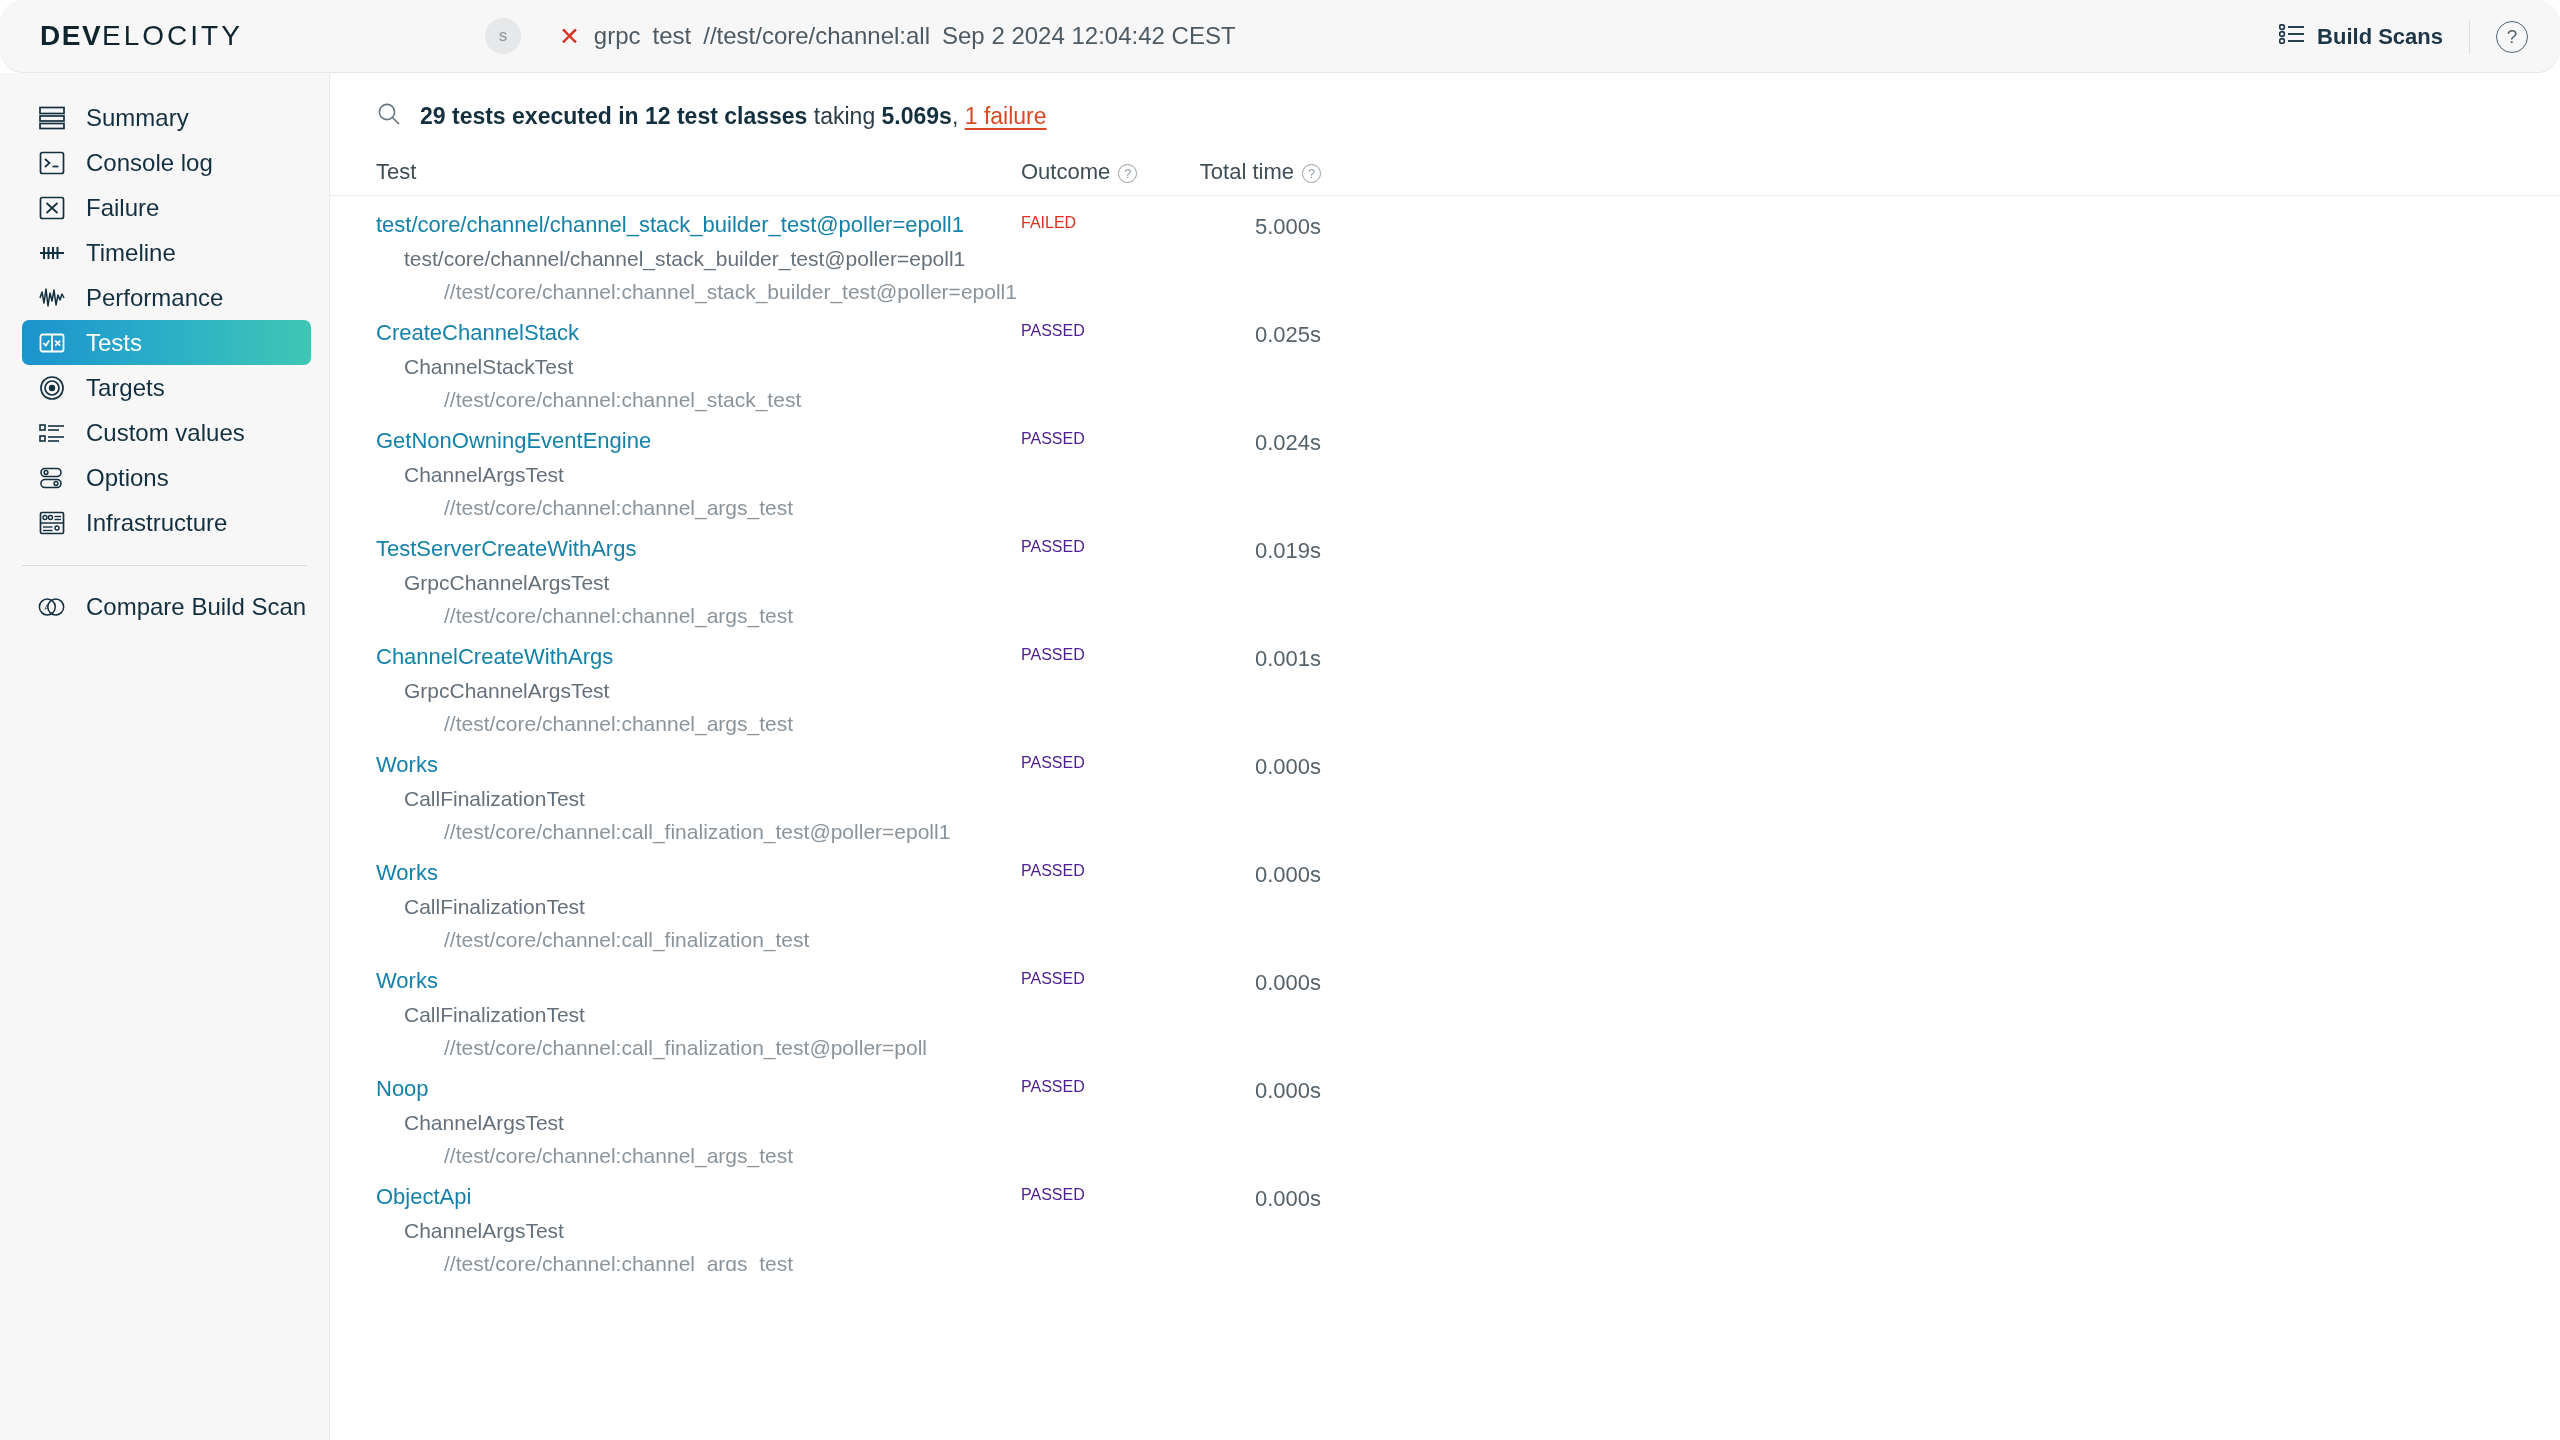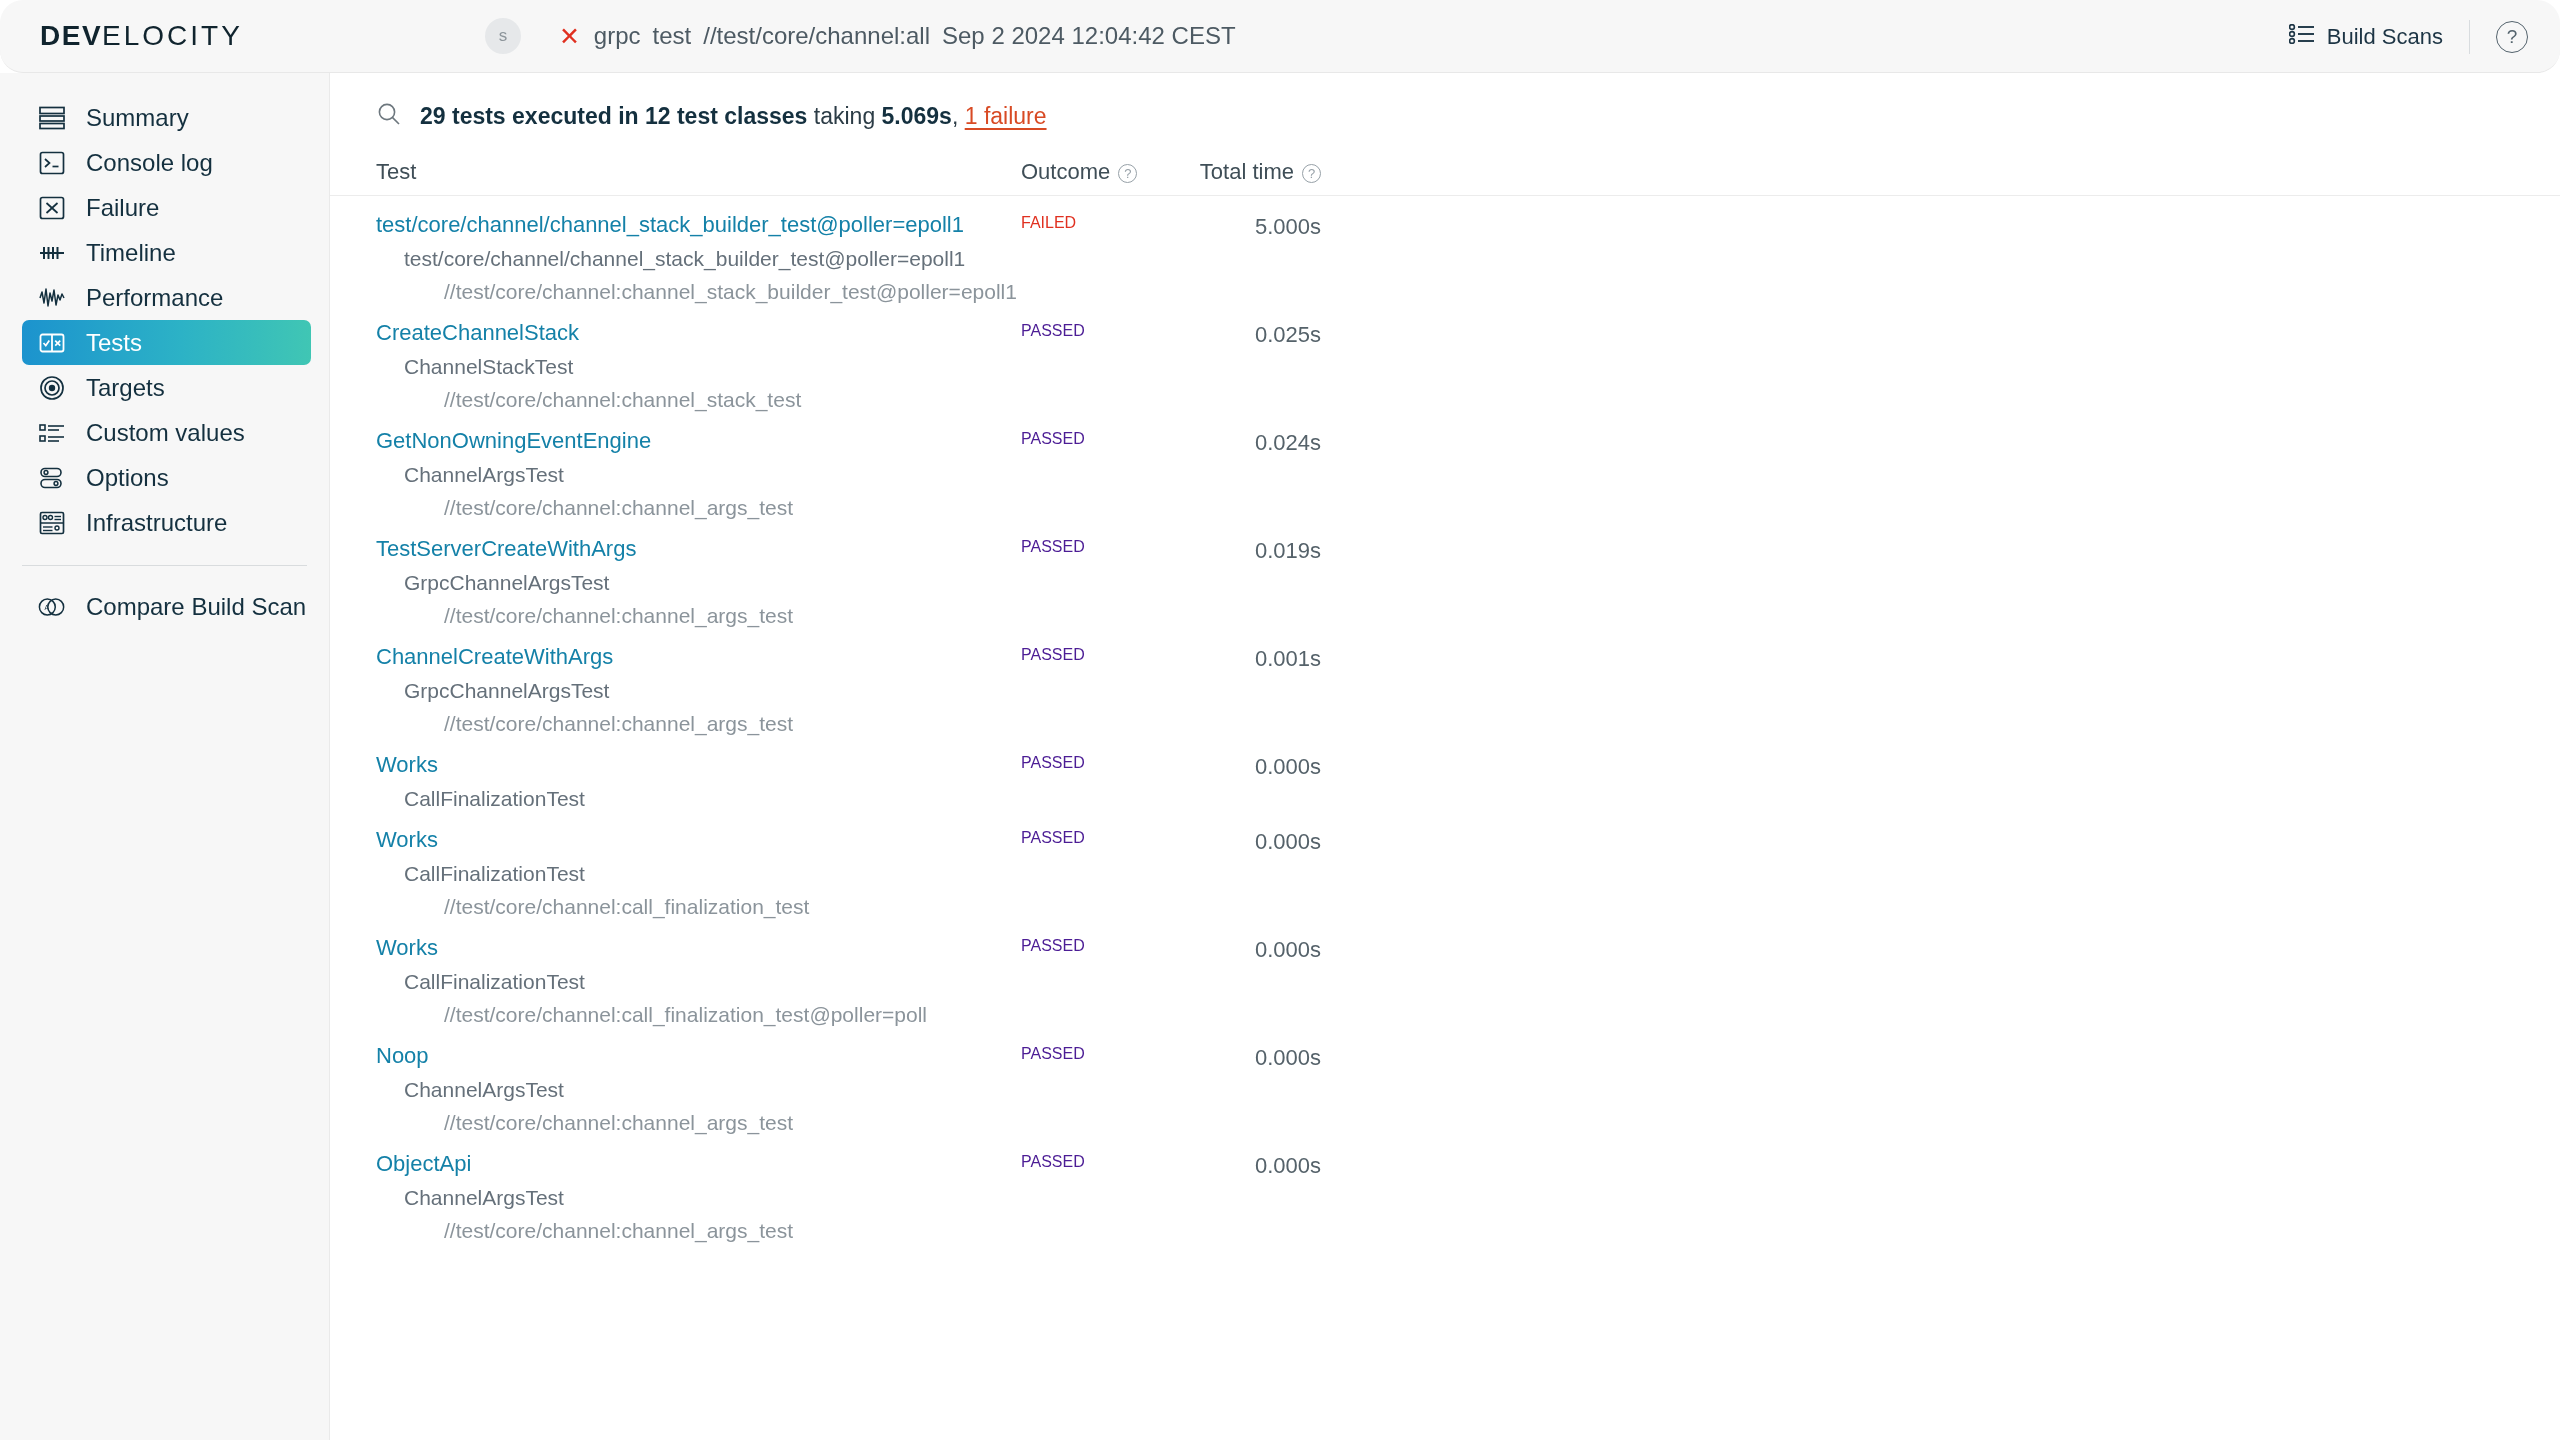--- a/index.html
+++ b/index.html
@@ -52,21 +52,21 @@
     font-size: 24px; color: #4d5a63;
   }
   .scan-txt .sp { display: inline-block; width: 12px; }
 
   .topbar-right {
     position: absolute; right: 32px; top: 0; height: 73px;
     display: flex; align-items: center; gap: 0;
   }
   .build-scans {
     display: flex; gap: 12px;
-    color: #1d3545; font-size: 22px; font-weight: 400;
+    color: #1d3545; font-size: 22px; font-weight: 700;
     cursor: pointer;
   }
   .divider-v {
     width: 1px; height: 34px; background: #d8dcdf; margin: 0 26px;
   }
   .help-circle {
     width: 32px; height: 32px; border-radius: 50%;
     border: 1.6px solid #54636d; color: #54636d;
     display: flex; align-items: center; justify-content: center;
     font-size: 19px; cursor: pointer;
@@ -425,20 +425,21 @@
           <div class="t-target">//test/core/channel:channel_args_test</div>
         </div>
         <div class="c-outcome out-passed">PASSED</div>
         <div class="c-time">0.001s</div>
       </div>
 
       <div class="row">
         <div class="c-test">
           <div class="t-name">Works</div>
           <div class="t-class">CallFinalizationTest</div>
+          <div class="t-target">//test/core/channel:call_finalization_test@poller=epoll1</div>
         </div>
         <div class="c-outcome out-passed">PASSED</div>
         <div class="c-time">0.000s</div>
       </div>
 
       <div class="row">
         <div class="c-test">
           <div class="t-name">Works</div>
           <div class="t-class">CallFinalizationTest</div>
           <div class="t-target">//test/core/channel:call_finalization_test</div>

